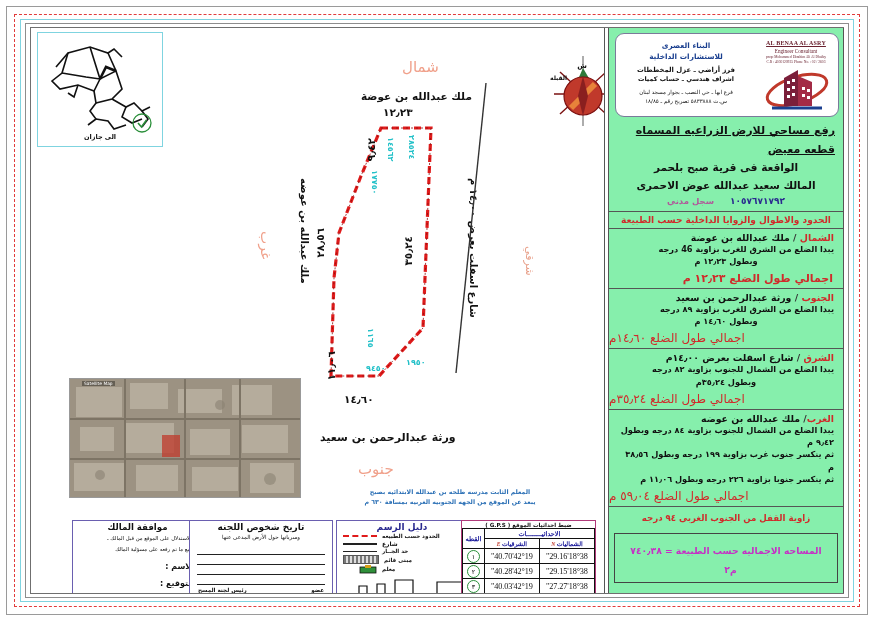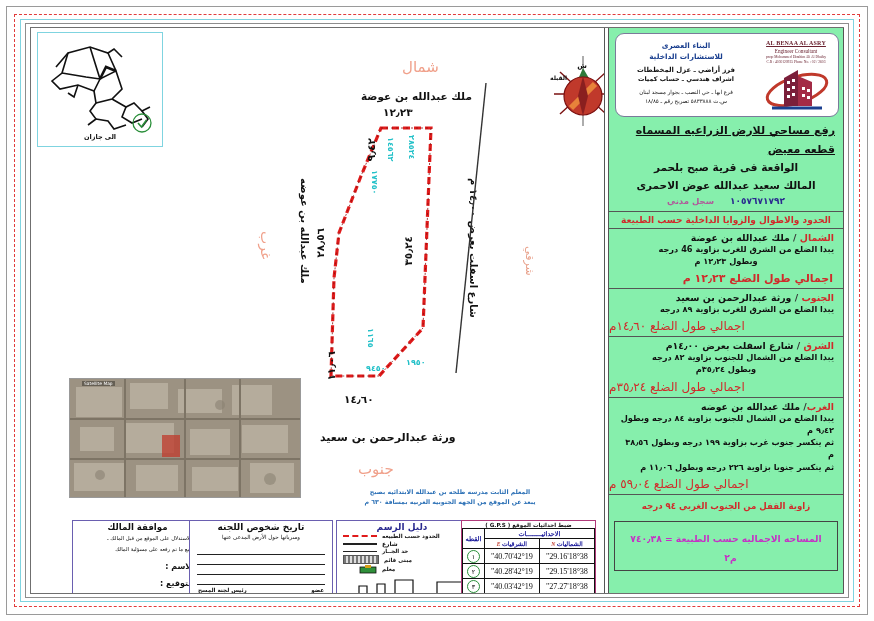--- a/index.html
+++ b/index.html
@@ -395,20 +395,21 @@
         <div class="b-l1"><span class="dir">الشمال</span> <span class="slash">/</span> <span class="who">ملك عبدالله بن عوضة</span></div>
         <div class="b-l2">يبدا الضلع من الشرق للغرب بزاوية 46 درجه</div>
         <div class="b-l3">وبطول  ١٢٫٢٣ م</div>
       </div>
       <div class="tot-r">اجمالي طول الضلع ١٢٫٢٣ م</div>
       <div class="sep"></div>
 
       <div class="bsec">
         <div class="b-l1"><span class="dir">الجنوب</span> <span class="slash">/</span> <span class="who">ورثة عبدالرحمن بن سعيد</span></div>
         <div class="b-l2">يبدا الضلع من الشرق للغرب بزاوية  ٨٩  درجه</div>
+        <div class="b-l3">وبطول ١٤٫٦٠ م</div>
       </div>
       <div class="tot">اجمالي طول الضلع    ١٤٫٦٠م</div>
       <div class="sep"></div>
 
       <div class="bsec">
         <div class="b-l1"><span class="dir">الشرق</span> <span class="slash">/</span> <span class="who">شارع اسفلت بعرض  ١٤٫٠٠م</span></div>
         <div class="b-l2">يبدا الضلع من الشمال  للجنوب بزاوية ٨٢ درجه</div>
         <div class="b-l3">وبطول ٣٥٫٢٤م</div>
       </div>
       <div class="tot">اجمالي طول الضلع  ٣٥٫٢٤م</div>

